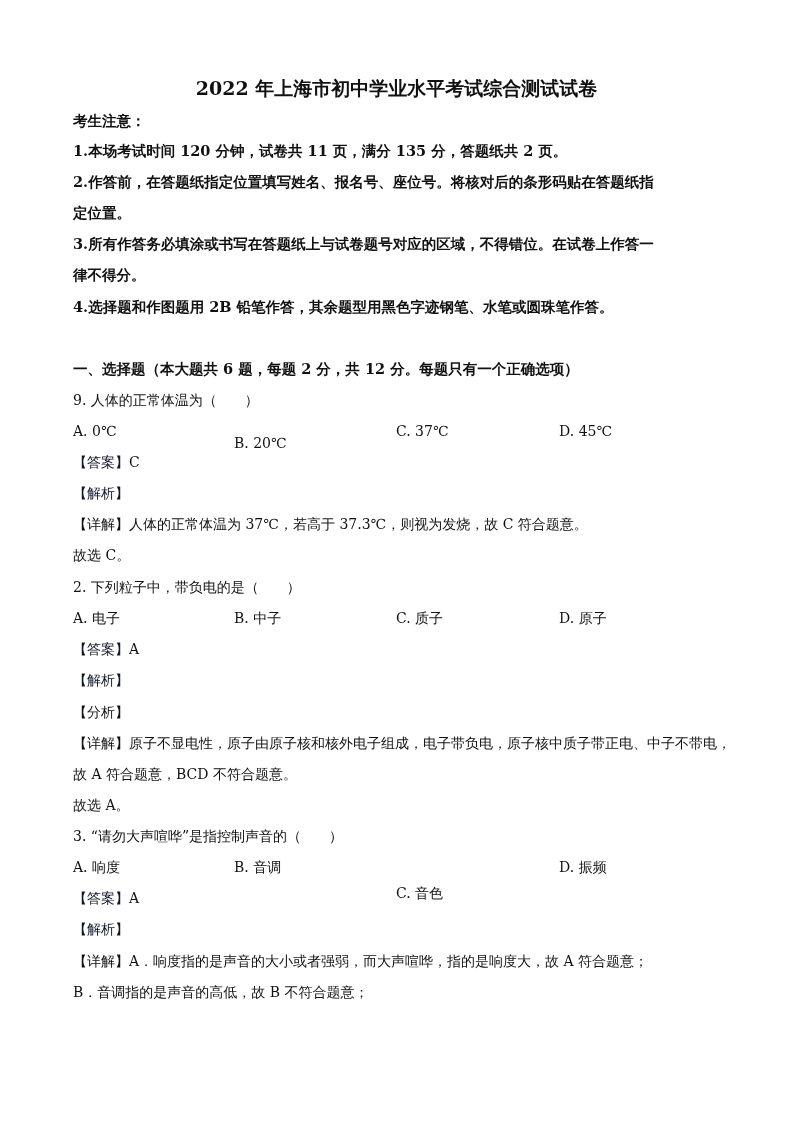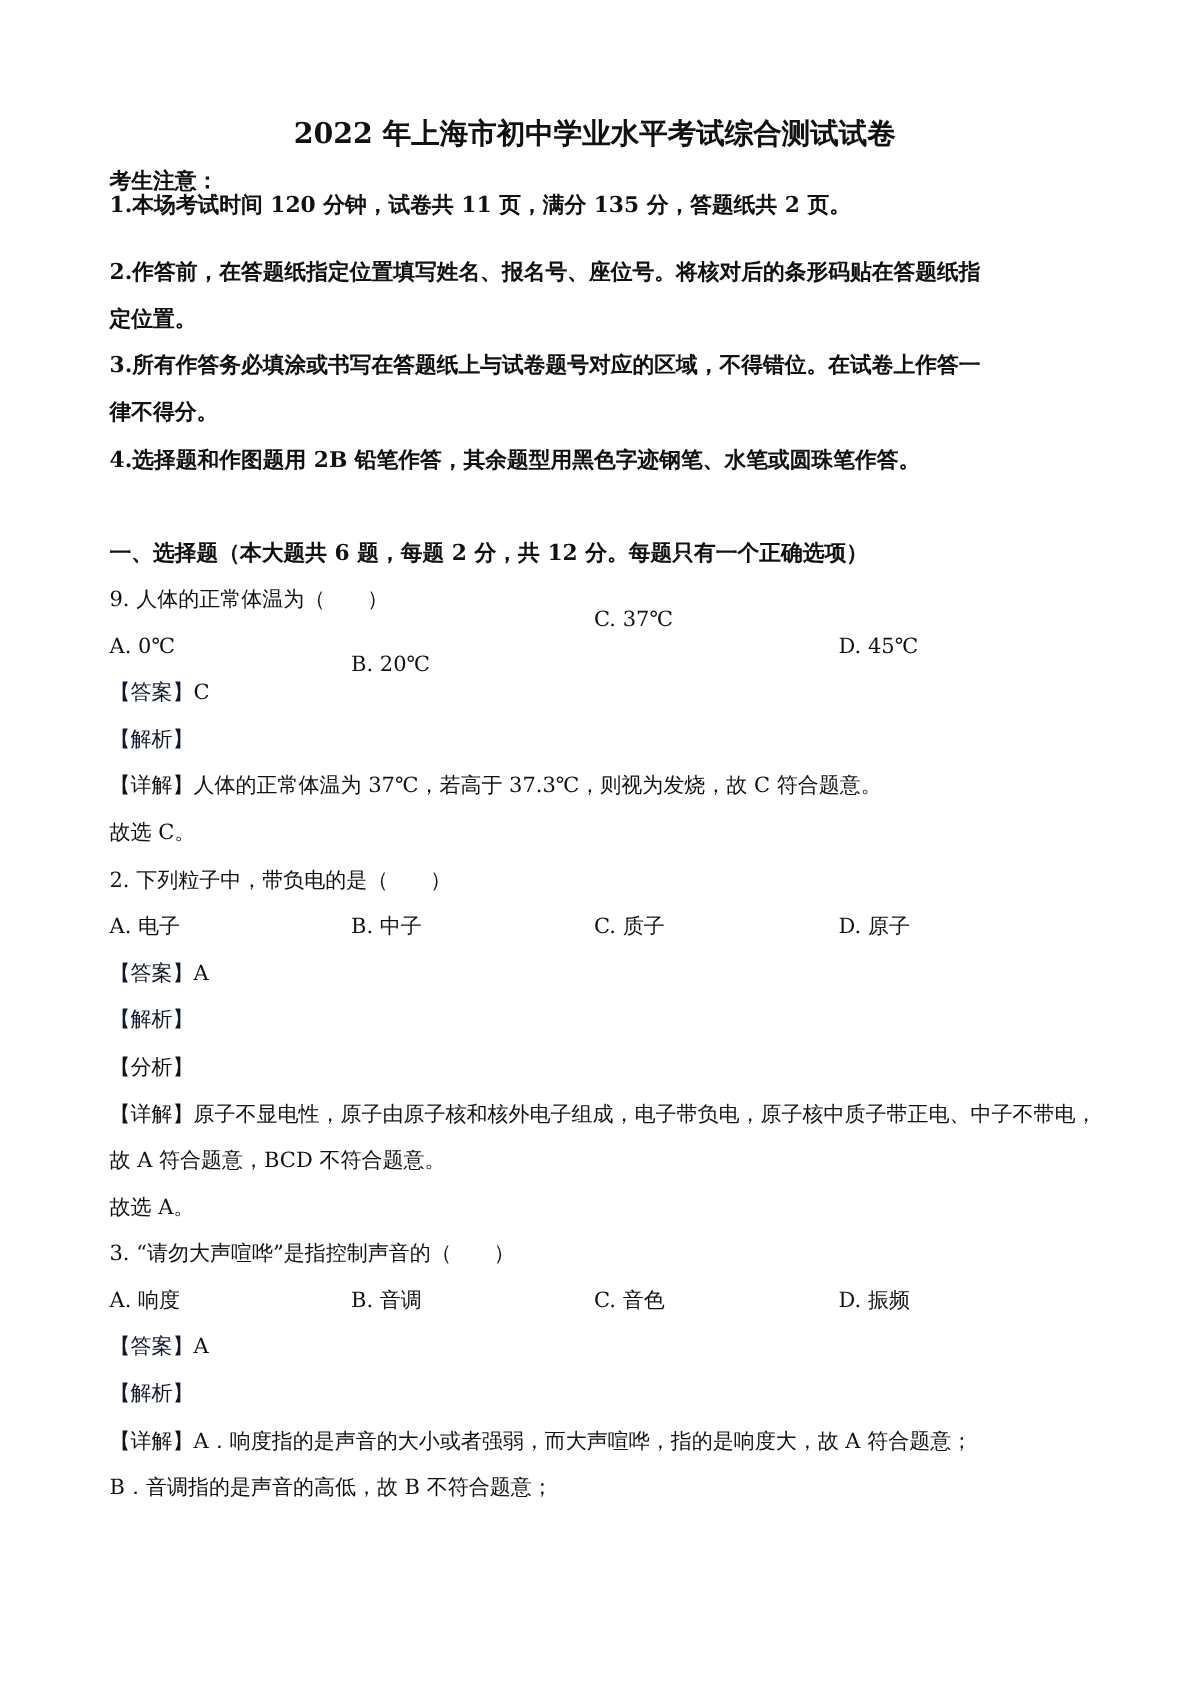--- a/index.html
+++ b/index.html
@@ -15,33 +15,33 @@
   .opt { position: absolute; white-space: nowrap; font-size: 14px; line-height: 18px; }
 </style>
 </head>
 <body>
 
 <div class="page">
 
   <div class="title">2022 年上海市初中学业水平考试综合测试试卷</div>
 
   <div class="line bold" style="top:112px">考生注意：</div>
-  <div class="line bold" style="top:128px">1.本场考试时间 120 分钟，试卷共 11 页，满分 135 分，答题纸共 2 页。</div>
+  <div class="line bold" style="top:142px">1.本场考试时间 120 分钟，试卷共 11 页，满分 135 分，答题纸共 2 页。</div>
   <div class="line bold" style="top:173px">2.作答前，在答题纸指定位置填写姓名、报名号、座位号。将核对后的条形码贴在答题纸指</div>
   <div class="line bold" style="top:204px">定位置。</div>
   <div class="line bold" style="top:235px">3.所有作答务必填涂或书写在答题纸上与试卷题号对应的区域，不得错位。在试卷上作答一</div>
   <div class="line bold" style="top:266px">律不得分。</div>
   <div class="line bold" style="top:298px">4.选择题和作图题用 2B 铅笔作答，其余题型用黑色字迹钢笔、水笔或圆珠笔作答。</div>
 
   <div class="line bold" style="top:360px">一、选择题（本大题共 6 题，每题 2 分，共 12 分。每题只有一个正确选项）</div>
 
   <div class="line" style="top:391px">9. 人体的正常体温为（　　）</div>
   <div class="opt" style="top:422px; left:73px">A. 0℃</div>
   <div class="opt" style="top:434px; left:234px">B. 20℃</div>
-  <div class="opt" style="top:404px; left:396px">C. 37℃</div>
+  <div class="opt" style="top:422px; left:396px">C. 37℃</div>
   <div class="opt" style="top:422px; left:559px">D. 45℃</div>
   <div class="line" style="top:453px"><span class="blue">【答案】</span><span>C</span></div>
   <div class="line blue" style="top:484px">【解析】</div>
   <div class="line" style="top:515px"><span>【详解】</span><span>人体的正常体温为 37℃，若高于 37.3℃，则视为发烧，故 C 符合题意。</span></div>
   <div class="line" style="top:546px">故选 C。</div>
 
   <div class="line" style="top:578px">2. 下列粒子中，带负电的是（　　）</div>
   <div class="opt" style="top:609px; left:73px">A.  电子</div>
   <div class="opt" style="top:609px; left:234px">B.  中子</div>
   <div class="opt" style="top:609px; left:396px">C.  质子</div>
@@ -49,20 +49,20 @@
   <div class="line" style="top:640px"><span class="blue">【答案】</span><span>A</span></div>
   <div class="line blue" style="top:671px">【解析】</div>
   <div class="line" style="top:703px">【分析】</div>
   <div class="line" style="top:734px"><span>【详解】</span><span>原子不显电性，原子由原子核和核外电子组成，电子带负电，原子核中质子带正电、中子不带电，</span></div>
   <div class="line" style="top:765px">故 A 符合题意，BCD 不符合题意。</div>
   <div class="line" style="top:796px">故选 A。</div>
 
   <div class="line" style="top:827px">3. “请勿大声喧哗”是指控制声音的（　　）</div>
   <div class="opt" style="top:858px; left:73px">A.  响度</div>
   <div class="opt" style="top:858px; left:234px">B.  音调</div>
-  <div class="opt" style="top:858px; left:396px">C.  音色</div>
+  <div class="opt" style="top:884px; left:396px">C.  音色</div>
   <div class="opt" style="top:858px; left:559px">D.  振频</div>
   <div class="line" style="top:889px"><span class="blue">【答案】</span><span>A</span></div>
   <div class="line blue" style="top:920px">【解析】</div>
   <div class="line" style="top:952px"><span>【详解】</span><span>A．响度指的是声音的大小或者强弱，而大声喧哗，指的是响度大，故 A 符合题意；</span></div>
   <div class="line" style="top:983px">B．音调指的是声音的高低，故 B 不符合题意；</div>
 
 </div>
 
 </body></html>

